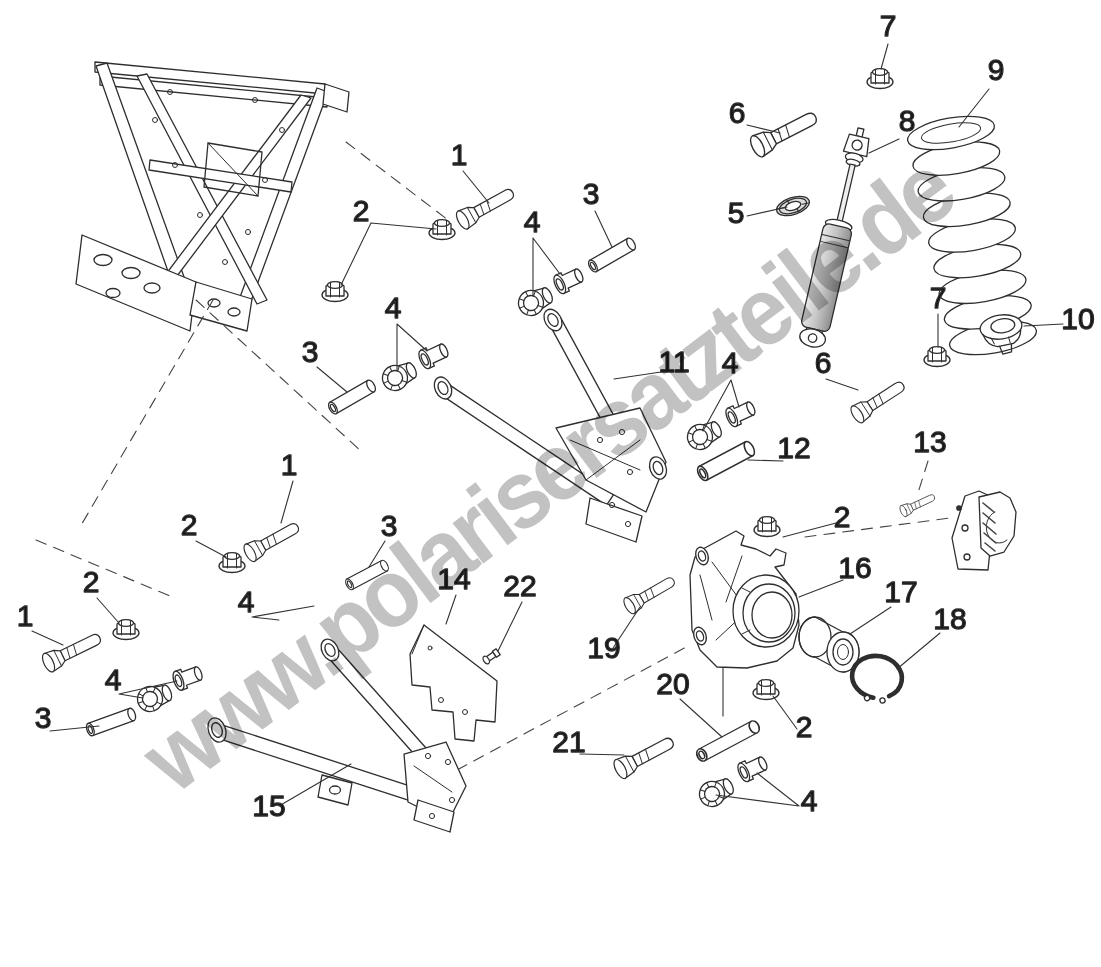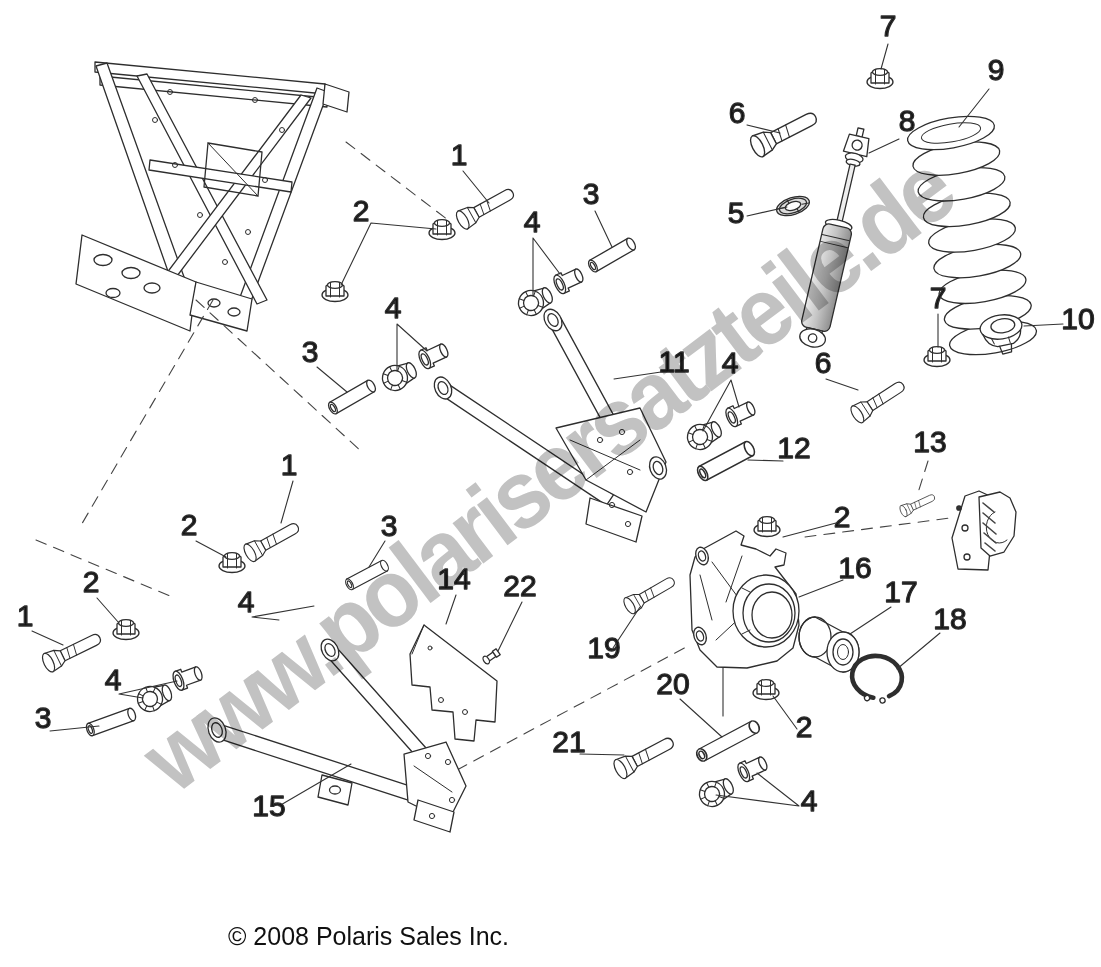--- a/index.html
+++ b/index.html
@@ -424,15 +424,14 @@
           <text x="673" y="694" class="callout">20</text>
           <text x="569" y="752" class="callout">21</text>
           <text x="804" y="737" class="callout">2</text>
           <text x="809" y="811" class="callout">4</text>
         </g>
 </g>
 </svg>
 
 <div class="watermark">www.polarisersatzteile.de</div>
 
-<div class="copyright">© 2008 Polaris Sales Inc.</div>
 
 </div>
 
 </body></html>

